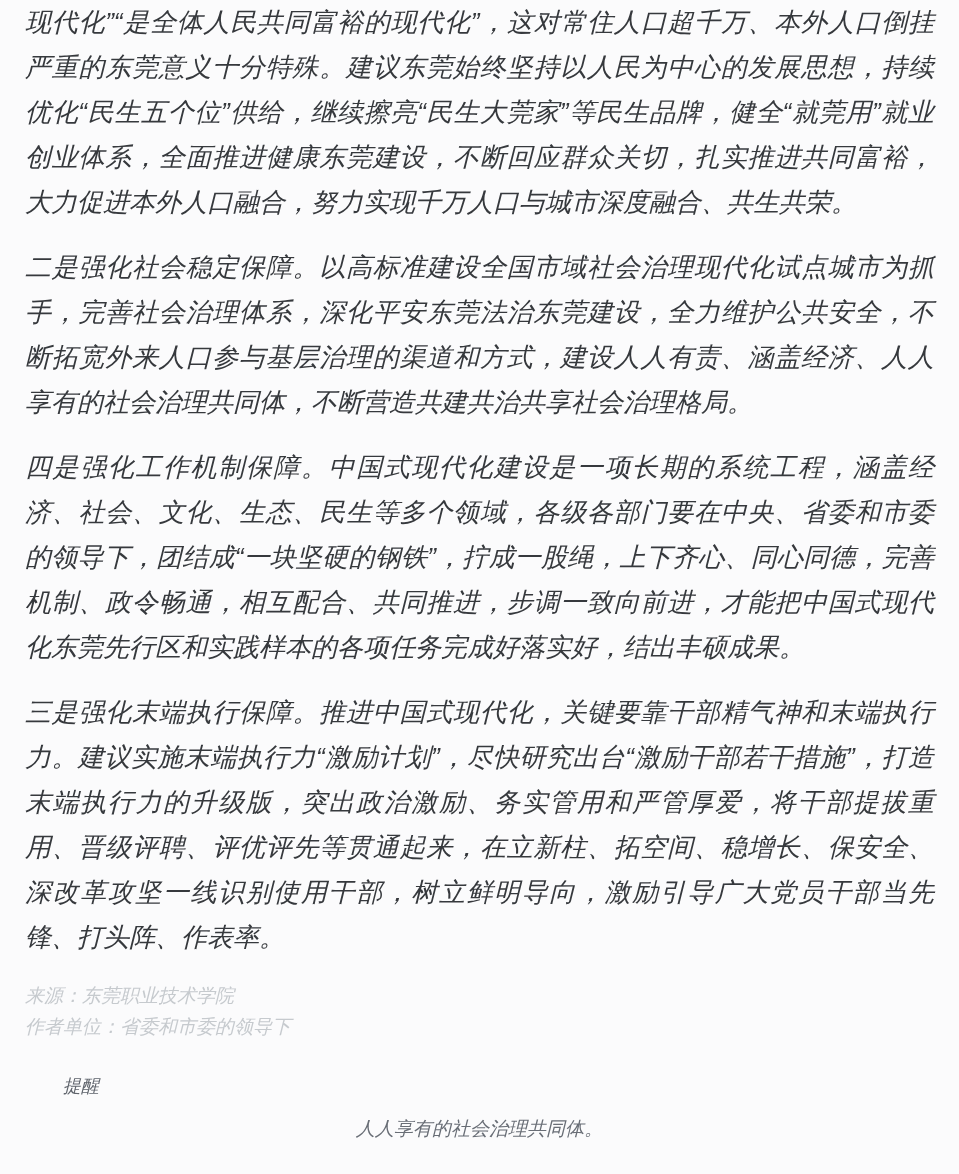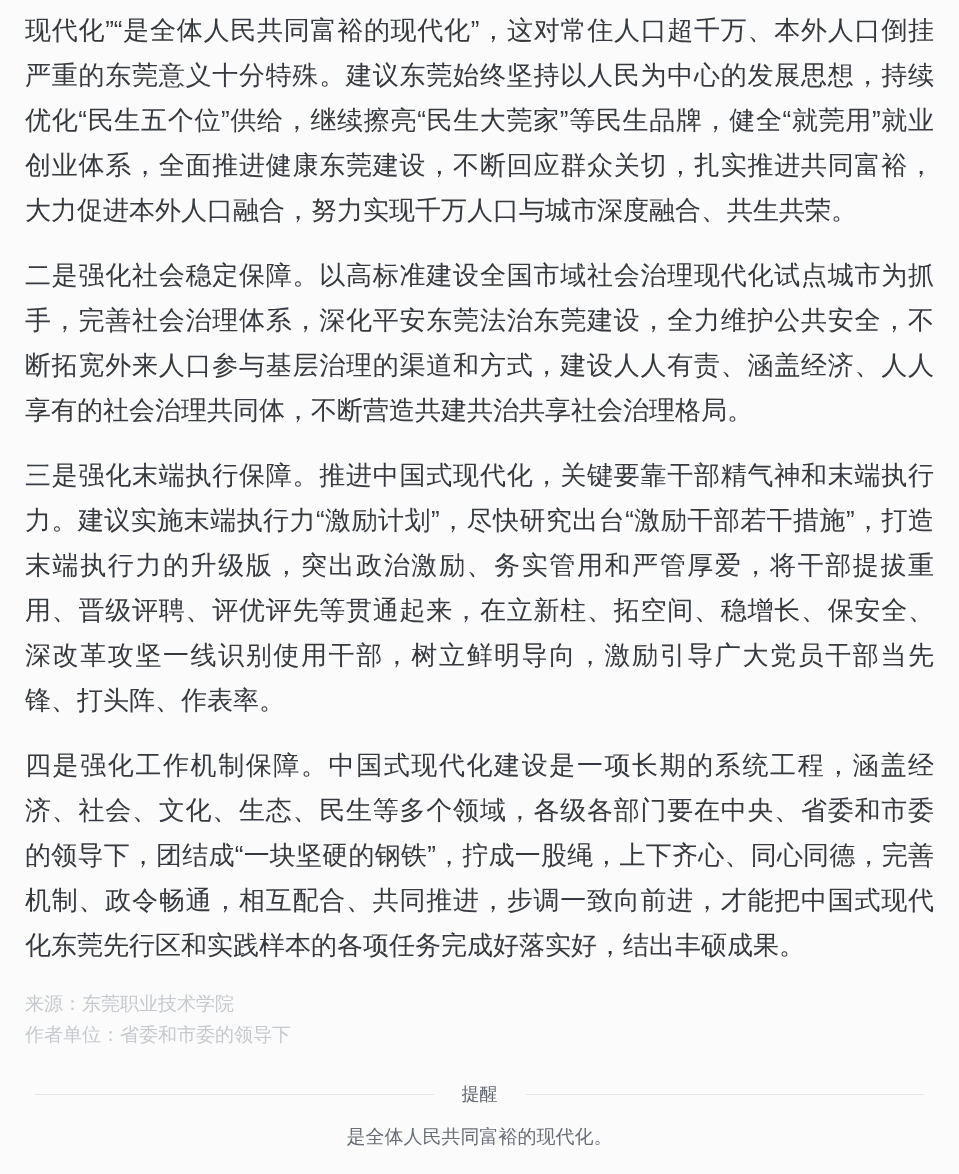--- a/index.html
+++ b/index.html
@@ -7,22 +7,23 @@
     padding: 0;
     background: #fbfbfc;
     font-family: "Liberation Sans", sans-serif;
   }
   body {
     width: 959px;
     height: 1174px;
     overflow: hidden;
   }
   .article {
-    padding: 8px 25px;
+    padding: 0 25px;
     box-sizing: border-box;
+    font-style: italic;
   }
   .para {
     font-size: 26px;
     line-height: 45px;
     color: #36393d;
     text-align: justify;
     margin: 0 0 20px 0;
     word-break: break-all;
   }
   .meta {
@@ -32,22 +33,23 @@
     font-size: 19px;
     line-height: 31px;
     color: #c6cace;
     margin: 0;
   }
   .reminder {
     margin-top: 32px;
   }
   .reminder-divider {
     display: flex;
-    align-items: center;
+    align-items: flex-start;
     padding: 0 10px;
+    flex-direction: column;
   }
   .reminder-divider .line {
     flex: 1;
     height: 1px;
     background: #e4e6e8;
   }
   .reminder-title {
     margin: 0 28px;
     font-size: 18px;
     color: #60656d;
@@ -63,31 +65,31 @@
 </style>
 </head>
 <body>
 
 <div class="article">
 
   <p class="para">现代化”“是全体人民共同富裕的现代化”，这对常住人口超千万、本外人口倒挂严重的东莞意义十分特殊。建议东莞始终坚持以人民为中心的发展思想，持续优化“民生五个位”供给，继续擦亮“民生大莞家”等民生品牌，健全“就莞用”就业创业体系，全面推进健康东莞建设，不断回应群众关切，扎实推进共同富裕，大力促进本外人口融合，努力实现千万人口与城市深度融合、共生共荣。</p>
 
   <p class="para">二是强化社会稳定保障。以高标准建设全国市域社会治理现代化试点城市为抓手，完善社会治理体系，深化平安东莞法治东莞建设，全力维护公共安全，不断拓宽外来人口参与基层治理的渠道和方式，建设人人有责、涵盖经济、人人享有的社会治理共同体，不断营造共建共治共享社会治理格局。</p>
 
+  <p class="para">四是强化工作机制保障。中国式现代化建设是一项长期的系统工程，涵盖经济、社会、文化、生态、民生等多个领域，各级各部门要在中央、省委和市委的领导下，团结成“一块坚硬的钢铁”，拧成一股绳，上下齐心、同心同德，完善机制、政令畅通，相互配合、共同推进，步调一致向前进，才能把中国式现代化东莞先行区和实践样本的各项任务完成好落实好，结出丰硕成果。</p>
+
   <p class="para">三是强化末端执行保障。推进中国式现代化，关键要靠干部精气神和末端执行力。建议实施末端执行力“激励计划”，尽快研究出台“激励干部若干措施”，打造末端执行力的升级版，突出政治激励、务实管用和严管厚爱，将干部提拔重用、晋级评聘、评优评先等贯通起来，在立新柱、拓空间、稳增长、保安全、深改革攻坚一线识别使用干部，树立鲜明导向，激励引导广大党员干部当先锋、打头阵、作表率。</p>
-
-  <p class="para">四是强化工作机制保障。中国式现代化建设是一项长期的系统工程，涵盖经济、社会、文化、生态、民生等多个领域，各级各部门要在中央、省委和市委的领导下，团结成“一块坚硬的钢铁”，拧成一股绳，上下齐心、同心同德，完善机制、政令畅通，相互配合、共同推进，步调一致向前进，才能把中国式现代化东莞先行区和实践样本的各项任务完成好落实好，结出丰硕成果。</p>
 
   <div class="meta">
     <p class="meta-line">来源：东莞职业技术学院</p>
     <p class="meta-line">作者单位：省委和市委的领导下</p>
   </div>
 
   <div class="reminder">
     <div class="reminder-divider">
       <span class="line"></span>
       <span class="reminder-title">提醒</span>
       <span class="line"></span>
     </div>
-    <p class="reminder-note">是全体人民共同富裕的现代化。</p>
+    <p class="reminder-note">人人享有的社会治理共同体。</p>
   </div>
 
 </div>
 
 </body></html>

